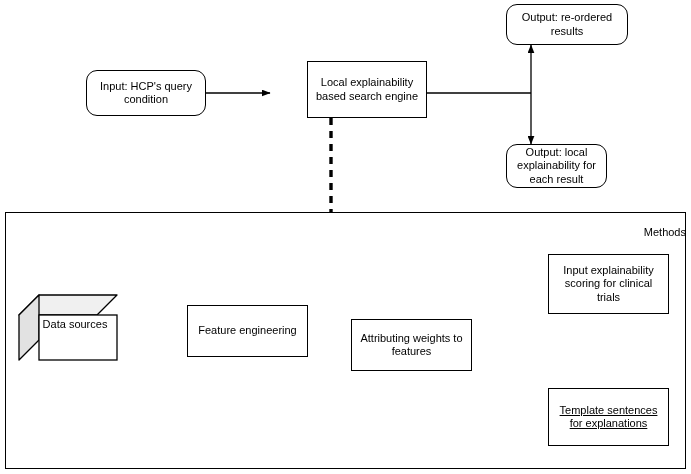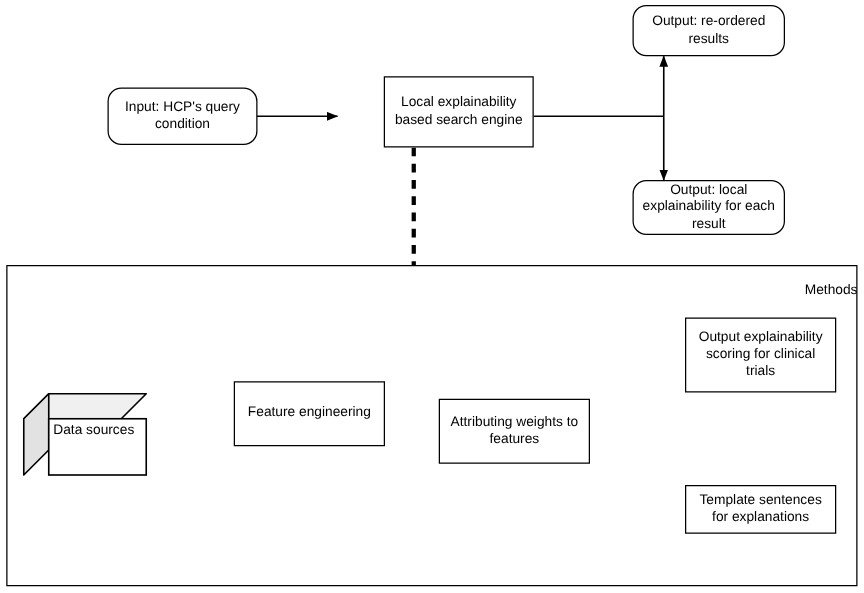--- a/index.html
+++ b/index.html
@@ -65,21 +65,21 @@
     text-align: right;
     font-size: 11px;
     color: #000000;
     z-index: 2;
   }
 
   
   #data-sources {
     position: absolute;
     left: 18px;
-    top: 314px;
+    top: 294px;
     width: 100px;
     height: 62px;
     z-index: 3;
   }
   #data-sources svg { position: absolute; top: 0; left: 0; }
   #data-sources .cube-label {
     position: absolute;
     left: 22px;
     top: 24px;
     width: 70px;
@@ -141,21 +141,21 @@
   </div>
 
   <div class="node" style="left:271px; top:61px; width:120px; height:57px;">
     <span class="lbl">Local explainability based search engine</span>
   </div>
 
   <div class="node rounded" style="left:470px; top:4px; width:122px; height:41px;">
     <span class="lbl">Output: re-ordered results</span>
   </div>
 
-  <div class="node rounded" style="left:470px; top:144px; width:122px; height:44px;">
+  <div class="node rounded" style="left:470px; top:144px; width:101px; height:44px;">
     <span class="lbl">Output: local explainability for each result</span>
   </div>
 
   <div id="data-sources">
     <svg width="100" height="67">
       <polygon points="1,21 21,1 99,1 79,21" fill="#f0f0f0" stroke="#000000" stroke-width="1.3" stroke-linejoin="round"></polygon>
       <polygon points="1,21 21,1 21,46 1,66" fill="#e2e2e2" stroke="#000000" stroke-width="1.3" stroke-linejoin="round"></polygon>
       <rect x="21" y="21" width="78" height="45" fill="#ffffff" stroke="#000000" stroke-width="1.3"></rect>
     </svg>
     <div class="cube-label">Data sources</div>
@@ -163,20 +163,20 @@
 
   <div class="node" style="left:151px; top:305px; width:121px; height:52px;">
     <span class="lbl">Feature engineering</span>
   </div>
 
   <div class="node" style="left:315px; top:319px; width:121px; height:52px;">
     <span class="lbl">Attributing weights to features</span>
   </div>
 
   <div class="node" style="left:512px; top:254px; width:121px; height:60px;">
-    <span class="lbl">Output explainability scoring for clinical trials</span>
+    <span class="lbl">Input explainability scoring for clinical trials</span>
   </div>
 
-  <div class="node" style="left:512px; top:388px; width:121px; height:39px;">
+  <div class="node" style="left:512px; top:388px; width:121px; height:58px;text-decoration:underline;">
     <span class="lbl">Template sentences for explanations</span>
   </div>
 
 </div>
 
 </body></html>

